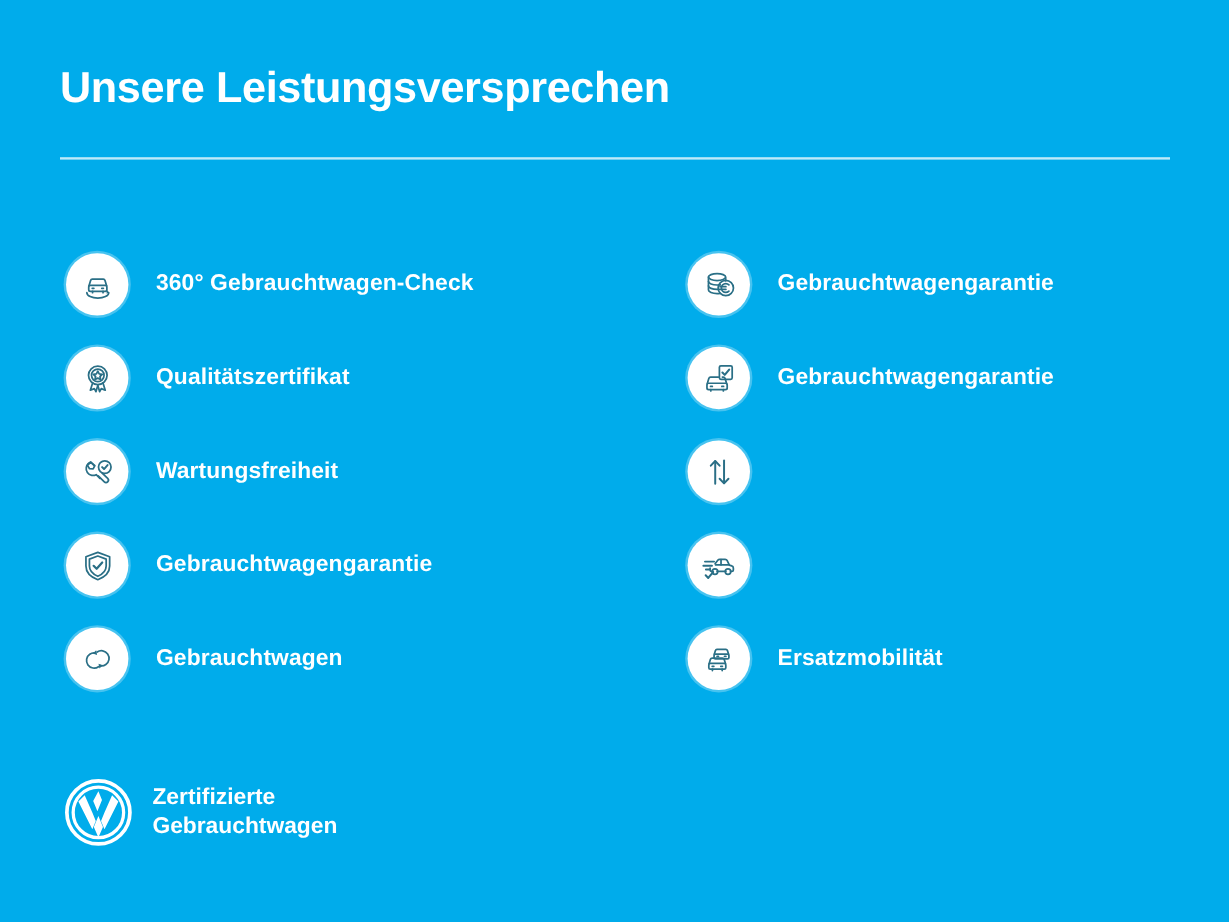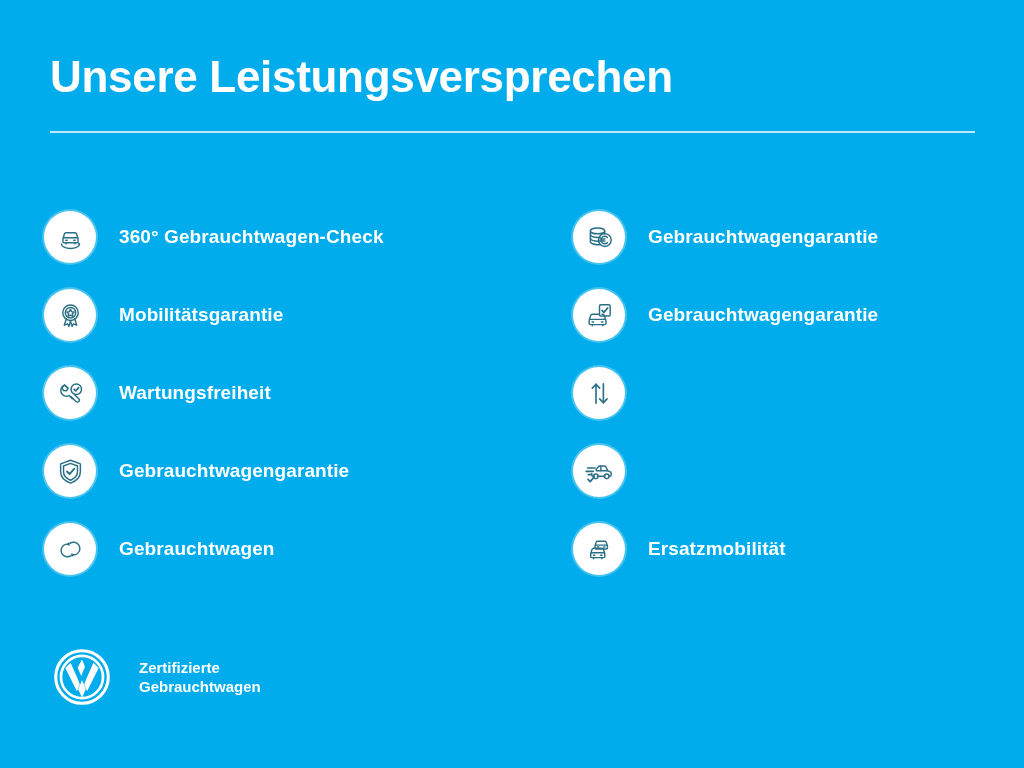--- a/index.html
+++ b/index.html
@@ -21,21 +21,21 @@
     height: 768px;
     background: #00ACEB;
     box-sizing: border-box;
   }
 
   
   .title {
     position: absolute;
     left: 50px;
     top: 52px;
-    font-size: 44px;
+    font-size: 36px;
     font-weight: bold;
     color: #ffffff;
     letter-spacing: -0.3px;
     line-height: 1.15;
     white-space: nowrap;
   }
   .rule {
     position: absolute;
     left: 50px;
     top: 131px;
@@ -50,21 +50,21 @@
     position: absolute;
     left: 0;
     top: 198px;
     width: 1024px;
   }
   .column {
     position: absolute;
     top: 0;
     width: 470px;
   }
-  .column.left  { left: 44px; }
+  .column.left  { left: 55px; }
   .column.right { left: 573px; }
 
   .promise {
     position: relative;
     height: 78px;
     display: flex;
     align-items: center;
   }
   .icon-circle {
     width: 52px;
@@ -109,22 +109,22 @@
     width: 58px;
     height: 58px;
     min-width: 58px;
   }
   .brand-logo svg {
     width: 58px;
     height: 58px;
     display: block;
   }
   .brand-text {
-    margin-left: 28px;
-    font-size: 15px;
+    margin-left: 16px;
+    font-size: 19px;
     font-weight: bold;
     color: #ffffff;
     line-height: 1.28;
     white-space: nowrap;
   }
 </style>
 </head>
 <body>
 
 <div id="poster">
@@ -155,21 +155,21 @@
       <div class="promise">
         <span class="icon-circle">
           <svg viewBox="0 0 32 32">
             <circle cx="16" cy="13.2" r="8.0"></circle>
             <circle cx="16" cy="13.2" r="5.4"></circle>
             <path class="fillnone" d="M16 9.6 L17.2 12.0 L19.8 12.4 L17.9 14.2 L18.4 16.8 L16 15.6 L13.6 16.8 L14.1 14.2 L12.2 12.4 L14.8 12.0 Z"></path>
             <path class="fillnone" d="M11.6 19.6 L9.6 26.0 L13.0 24.6 L14.4 27.2 L16.0 22.0"></path>
             <path class="fillnone" d="M20.4 19.6 L22.4 26.0 L19.0 24.6 L17.6 27.2 L16.0 22.0"></path>
           </svg>
         </span>
-        <span class="promise-label">Mobilitätsgarantie</span>
+        <span class="promise-label">Qualitätszertifikat</span>
       </div>
 
       <div class="promise">
         <span class="icon-circle">
           <svg viewBox="0 0 32 32">
             <path class="fillnone" d="M12.9 10.3 L9.9 7.3 C8.0 8.0 6.5 9.7 6.1 11.8 C5.5 15.0 7.6 18.1 10.8 18.7 C12.2 19.0 13.5 18.7 14.6 18.1 L17.8 21.3"></path>
             <path class="fillnone" d="M9.9 7.3 L7.1 10.1 L8.9 13.0 L12.0 13.1 L13.5 10.4 Z"></path>
             <path class="fillnone" d="M16.6 19.3 L21.6 24.3 C22.4 25.1 23.7 25.1 24.5 24.3 C25.3 23.5 25.3 22.2 24.5 21.4 L19.8 16.7"></path>
             <circle cx="22.0" cy="11.6" r="5.4"></circle>
             <path class="fillnone" d="M19.7 11.6 L21.4 13.3 L24.4 9.9" stroke-width="1.7"></path>

